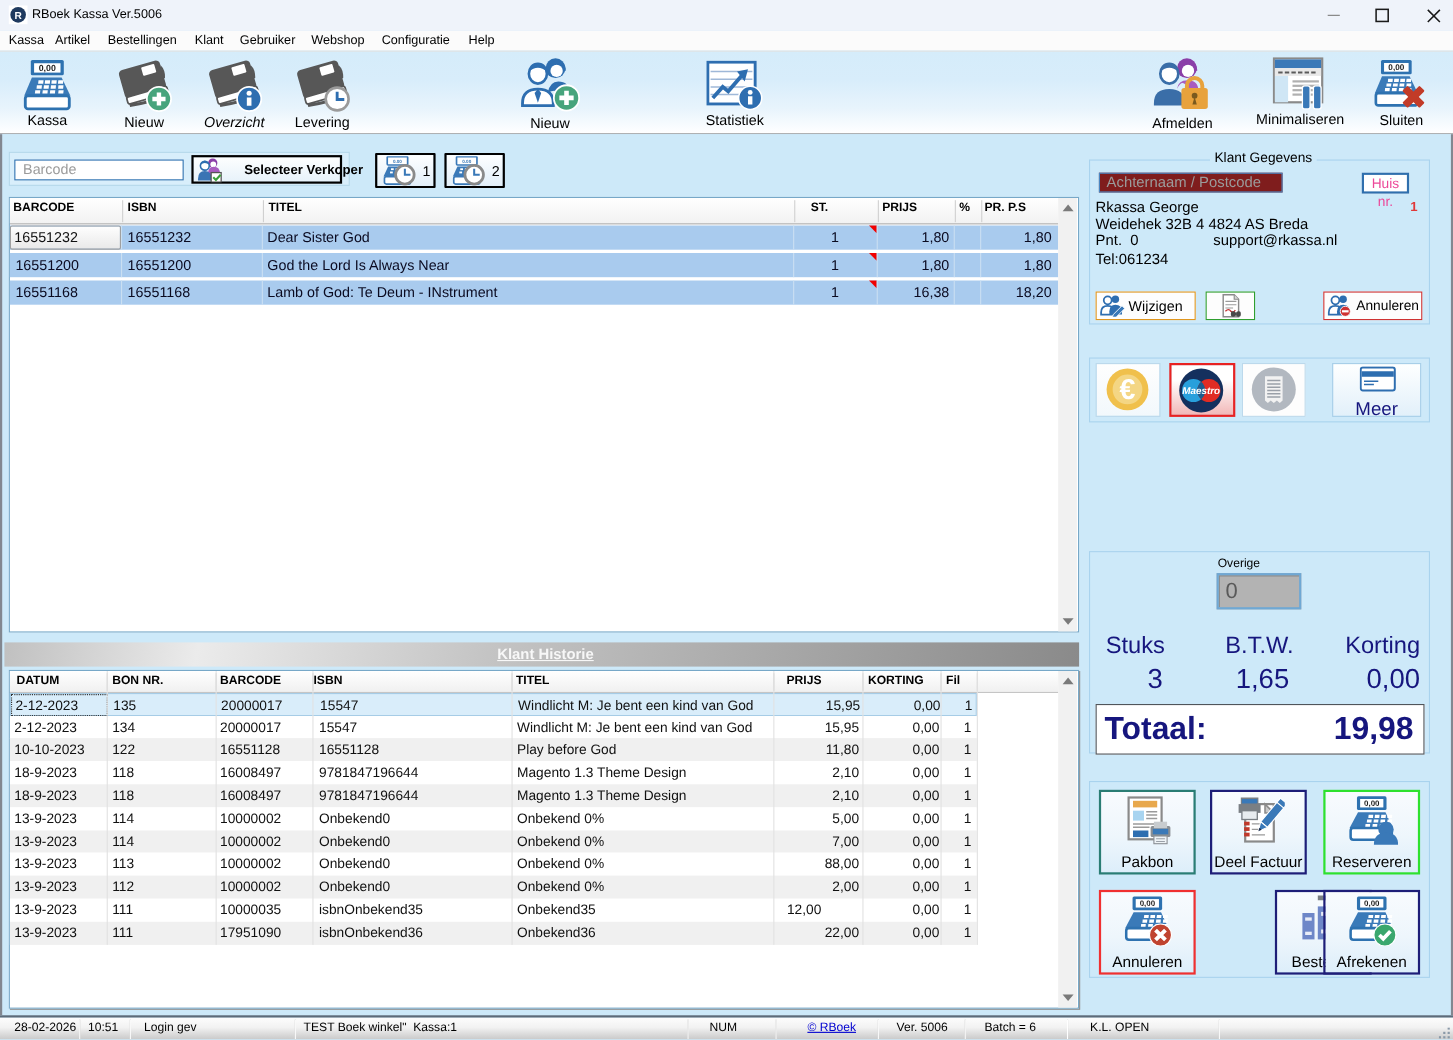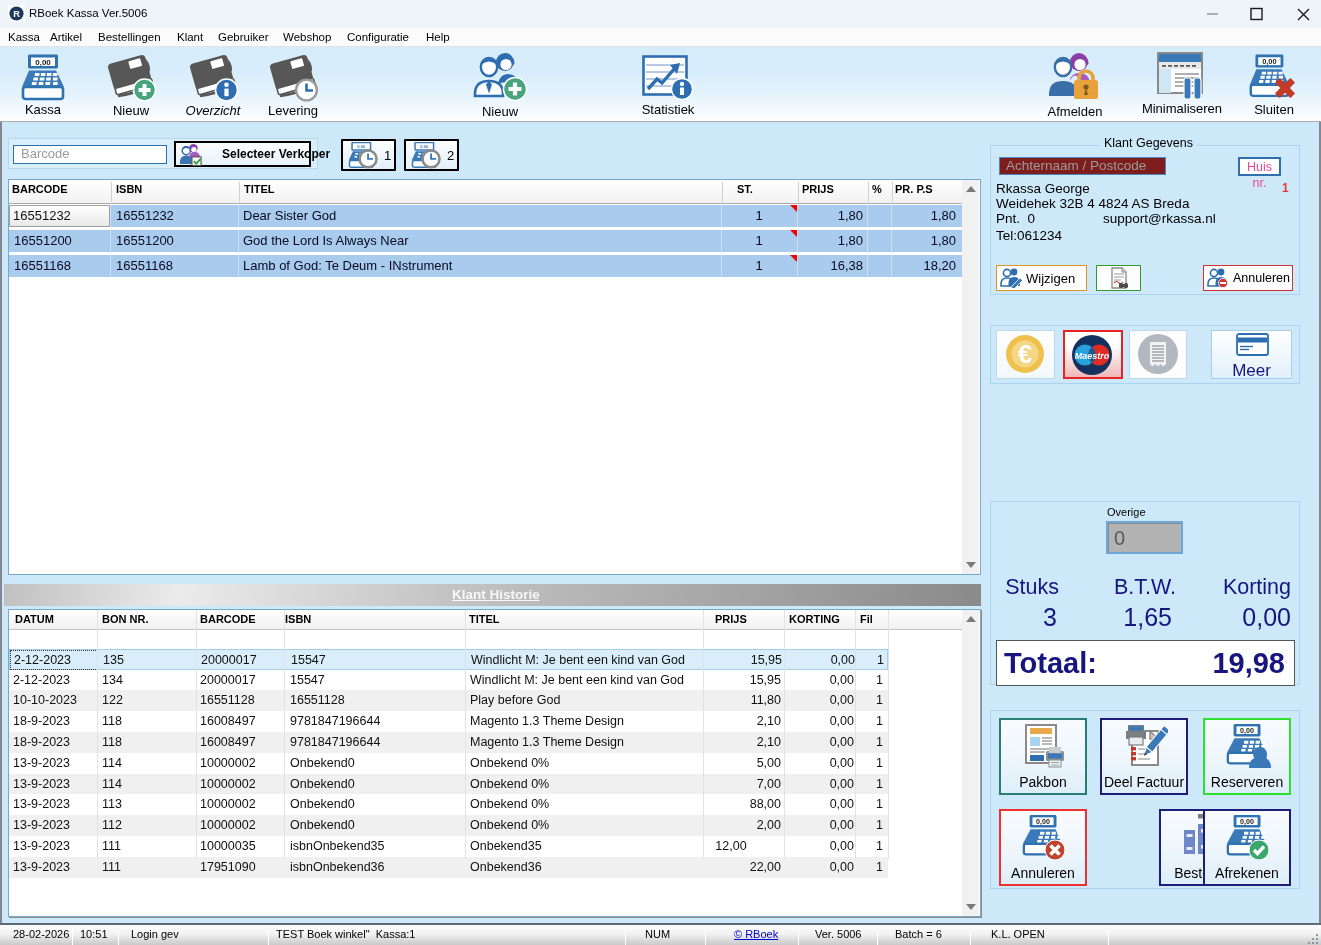--- a/index.html
+++ b/index.html
@@ -44,21 +44,21 @@
 .sbar { position:absolute; width:17px; background:#f1f1f1; }
 .sarrow { position:absolute; left:4px; width:0; height:0; }
 
 #graybar { position:absolute; left:4px; top:462px; width:977px; height:22px;
   background:linear-gradient(100deg, #c0c0c0 0%, #ebebeb 18%, #c4c4c4 45%, #8a8a8a 100%); }
 #graybar span { position:absolute; left:448px; top:3px; font-size:13.5px; font-weight:bold; color:rgba(255,255,255,0.88); text-decoration:underline; }
 
 #table2 { position:absolute; left:8px; top:487px; width:973px; height:308px; background:#fff; border:1px solid #77a8c8; box-shadow:1px 1px 0 #8c8c8c; }
 #t2head { position:absolute; left:0; top:0; width:953px; height:20px; background:linear-gradient(#ffffff,#f0f0f0); border-bottom:1px solid #c5c5c5; }
 .t2h { position:absolute; top:3px; font-size:11px; font-weight:bold; color:#000; }
-.t2row { position:absolute; left:0; width:879px; height:21px; font-size:12.5px; color:#101010;margin-top:19px; }
+.t2row { position:absolute; left:0; width:879px; height:21px; font-size:12.5px; color:#101010; }
 .t2row div { position:absolute; top:3px; }
 .t2vsep { position:absolute; top:0; width:1px; height:249px; background:#e2e2e2; }
 .t2h2sep { position:absolute; top:2px; width:1px; height:16px; background:#cfcfcf; }
 
 .rbox { position:absolute; border:1px solid #a9d3ee; }
 .navy { color:#16167e; }
 .gbtn { position:absolute; width:88px; height:77px; border:2px solid #1e1e78; background:linear-gradient(#f8fbfe 0%, #eef6fc 55%, #ddeefa 100%); text-align:center; }
 .gbtn svg { margin-top:3px; }
 .glbl { font-size:14px; color:#000; margin-top:1px; }
 

